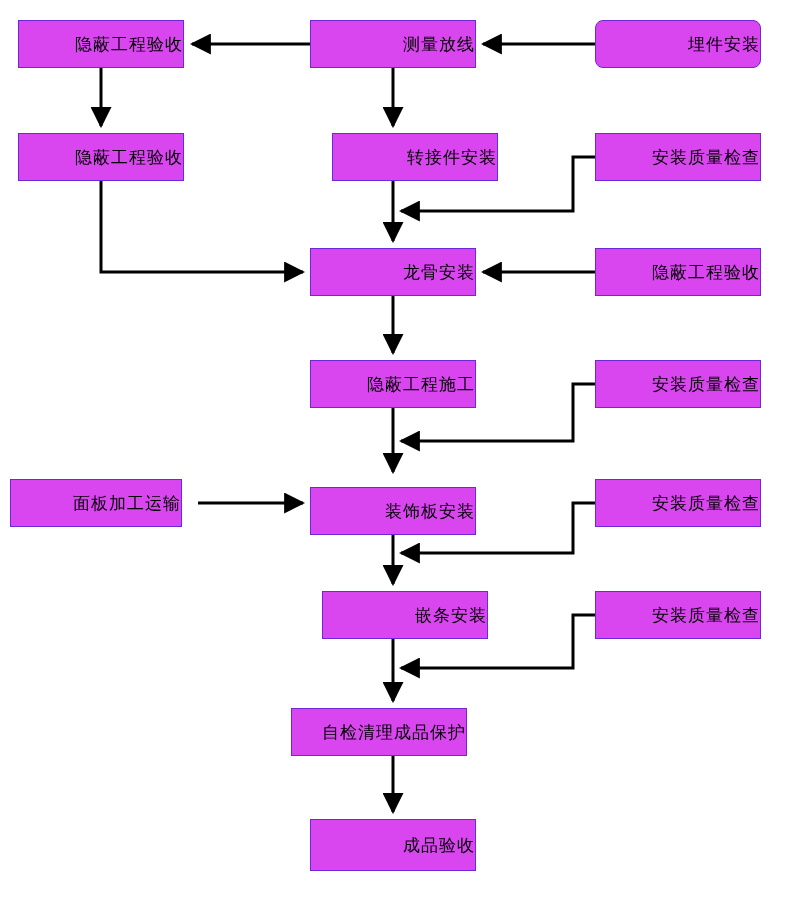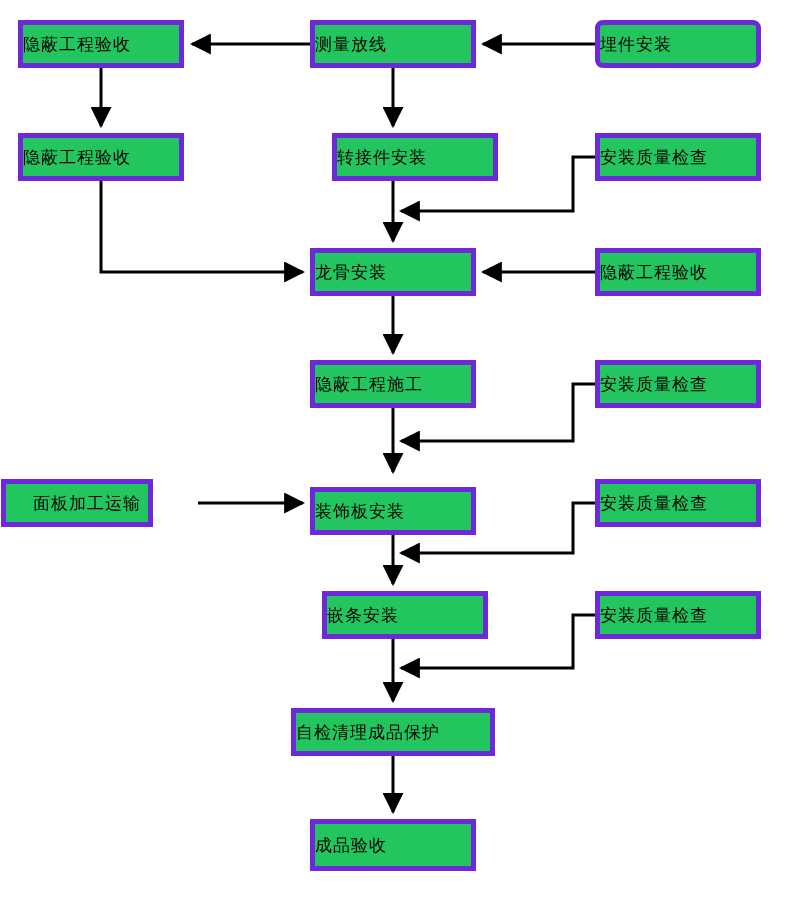--- a/index.html
+++ b/index.html
@@ -13,25 +13,25 @@
   #canvas {
     position: relative;
     width: 793px;
     height: 900px;
     background: #ffffff;
     overflow: hidden;
   }
   .node {
     position: absolute;
     box-sizing: border-box;
-    background: #22c55e;
-    border: 5px solid #6d28d9;
+    background: #d946ef;
+    border: 1px solid #6d28d9;
     display: flex;
     align-items: center;
-    justify-content: flex-start;
+    justify-content: flex-end;
     font-size: 17px;
     color: #000000;
     letter-spacing: 1px;
     white-space: nowrap;
   }
   .node span {
     display: block;
     line-height: 1;
   }
   svg.edges {
@@ -119,38 +119,38 @@
     <span>隐蔽工程验收</span>
   </div>
 
   <div class="node" style="left:310px; top:360px; width:166px; height:48px;">
     <span>隐蔽工程施工</span>
   </div>
   <div class="node" style="left:595px; top:360px; width:166px; height:48px;">
     <span>安装质量检查</span>
   </div>
 
-  <div class="node" style="left:1px; top:479px; width:152px; height:48px;padding-left:27px;">
+  <div class="node" style="left:10px; top:479px; width:172px; height:48px;padding-left:27px;">
     <span>面板加工运输</span>
   </div>
   <div class="node" style="left:310px; top:479px; width:166px; height:48px;margin-top:8px;">
     <span>装饰板安装</span>
   </div>
   <div class="node" style="left:595px; top:479px; width:166px; height:48px;">
     <span>安装质量检查</span>
   </div>
 
   <div class="node" style="left:310px; top:591px; width:166px; height:48px;margin-left:12px;">
     <span>嵌条安装</span>
   </div>
   <div class="node" style="left:595px; top:591px; width:166px; height:48px;">
     <span>安装质量检查</span>
   </div>
 
-  <div class="node" style="left:291px; top:708px; width:204px; height:48px;">
+  <div class="node" style="left:291px; top:708px; width:176px; height:48px;">
     <span>自检清理成品保护</span>
   </div>
 
   <div class="node" style="left:310px; top:819px; width:166px; height:52px;">
     <span>成品验收</span>
   </div>
 
 </div>
 
 </body></html>

